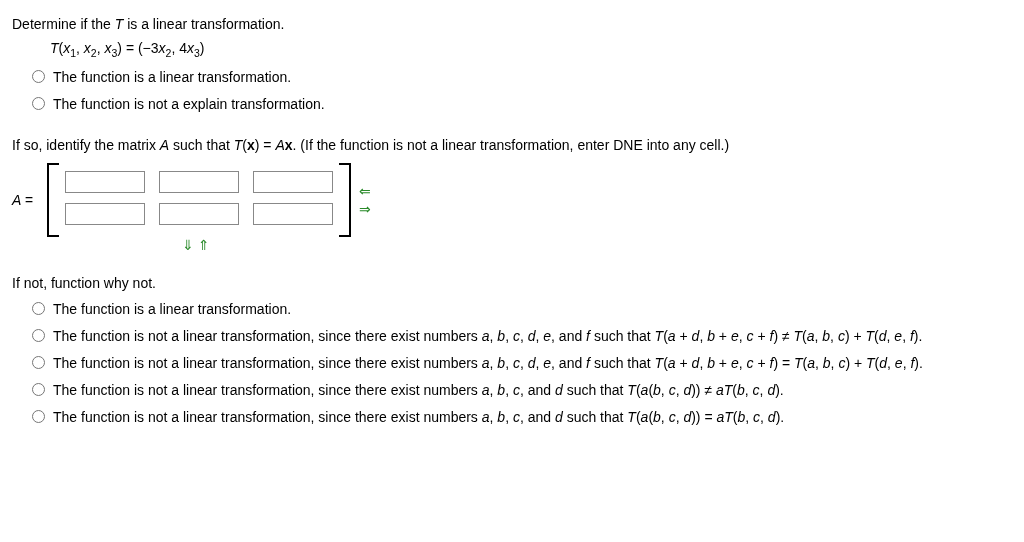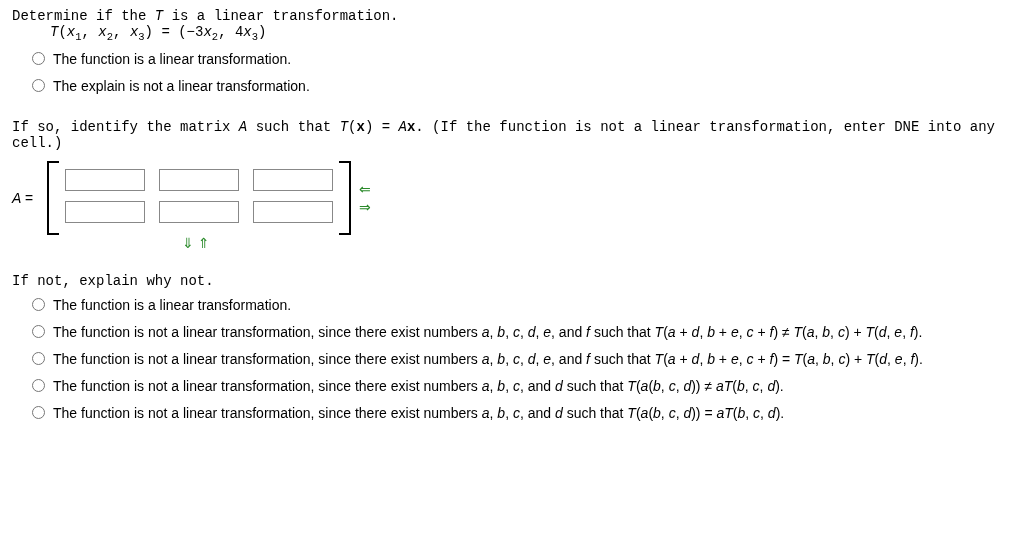--- a/index.html
+++ b/index.html
@@ -5,21 +5,21 @@
   body {
     font-family: Arial, Helvetica, sans-serif;
     font-size: 14px;
     color: #000;
     margin: 0;
     padding: 8px 12px;
     background: #fff;
     width: 1024px;
     box-sizing: border-box;
   }
-  .line { margin: 0 0; font-family: Liberation Mono, monospace; }
+  .line { margin: 8px 0; }
   .indent { margin-left: 38px; }
   .radio-row {
     display: flex;
     align-items: flex-start;
     margin: 6px 0 6px 20px;
     justify-content: flex-end;
   }
   .radio-row input[type=radio] {
     margin: 3px 8px 0 0;
     flex-shrink: 0;
@@ -85,21 +85,21 @@
 <div class="line indent">
   <i>T</i>(<i>x</i><sub>1</sub>, <i>x</i><sub>2</sub>, <i>x</i><sub>3</sub>) = (−3<i>x</i><sub>2</sub>, 4<i>x</i><sub>3</sub>)
 </div>
 
 <label class="radio-row">
   <input type="radio" name="q1" style="">
   <span class="lbl">The function is a linear transformation.</span>
 </label>
 <label class="radio-row">
   <input type="radio" name="q1" style="">
-  <span class="lbl">The explain is not a linear transformation.</span>
+  <span class="lbl">The function is not a explain transformation.</span>
 </label>
 
 <div class="line section-gap">
   If so, identify the matrix <i>A</i> such that <i>T</i>(<b>x</b>) = <i>A</i><b>x</b>. (If the function is not a linear transformation, enter DNE into any cell.)
 </div>
 
 <div class="matrix-area">
   <span class="eq-label">A =</span>
   <div class="bracket left"></div>
   <div class="matrix-cells">
@@ -114,21 +114,21 @@
   <div class="arrows-right">
     <span>⇐</span>
     <span>⇒</span>
   </div>
 </div>
 <div class="arrows-bottom">
   <span>⇓</span>
   <span>⇑</span>
 </div>
 
-<div class="line section-gap">If not, explain why not.</div>
+<div class="line section-gap">If not, function why not.</div>
 
 <label class="radio-row">
   <input type="radio" name="q3" style="">
   <span class="lbl">The function is a linear transformation.</span>
 </label>
 <label class="radio-row">
   <input type="radio" name="q3" style="">
   <span class="lbl">
     The function is not a linear transformation, since there exist numbers <i>a</i>, <i>b</i>, <i>c</i>, <i>d</i>, <i>e</i>, and <i>f</i> such that <i>T</i>(<i>a</i> + <i>d</i>, <i>b</i> + <i>e</i>, <i>c</i> + <i>f</i>) ≠ <i>T</i>(<i>a</i>, <i>b</i>, <i>c</i>) + <i>T</i>(<i>d</i>, <i>e</i>, <i>f</i>).
   </span>

